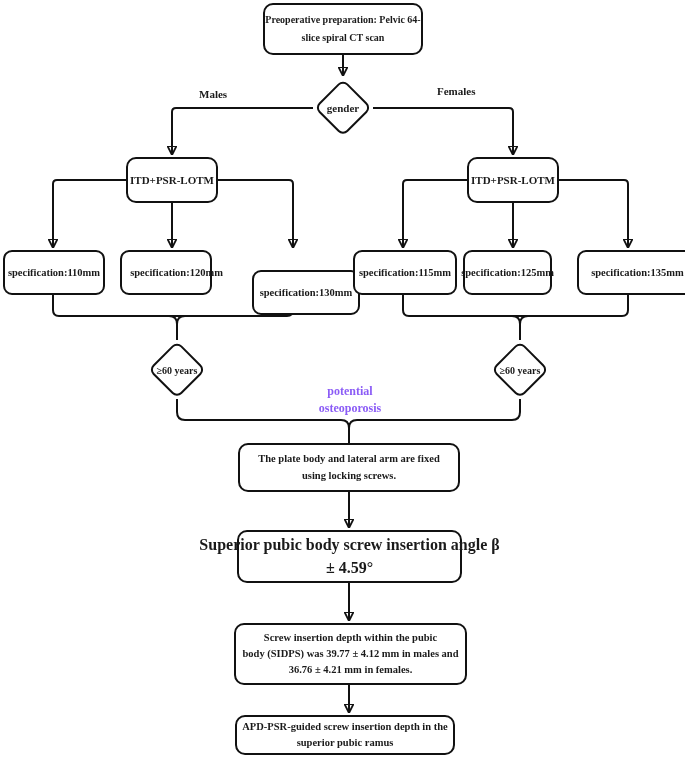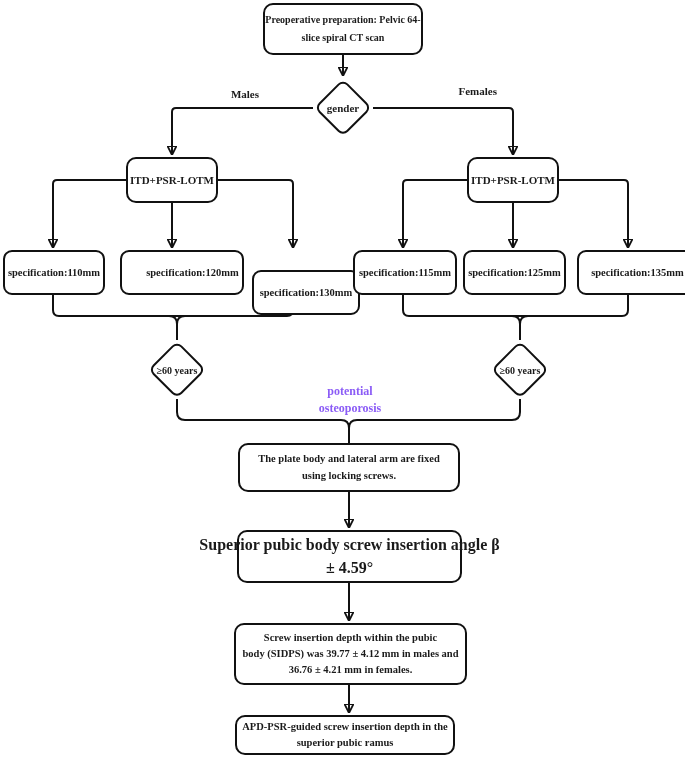--- a/index.html
+++ b/index.html
@@ -8,45 +8,45 @@
     font-family:"Liberation Serif","DejaVu Serif",serif;color:#1a1a1a;
   }
   .wires{position:absolute;left:0;top:0;}
   .wires path{stroke:#111111;stroke-width:2;fill:none;}
   .box{
     position:absolute;border:2px solid #111111;border-radius:10px;background:#ffffff;
     display:flex;flex-direction:column;align-items:center;justify-content:center;
     text-align:center;font-weight:bold;box-sizing:border-box;
   }
   .box .ln{white-space:nowrap;}
-  .lbl{position:absolute;font-weight:bold;font-size:11px;text-align:right;white-space:nowrap;}
+  .lbl{position:absolute;font-weight:bold;font-size:11px;text-align:left;white-space:nowrap;}
   .diamond{position:absolute;}
   .diamond .shape{
     position:absolute;left:50%;top:50%;width:69%;height:69%;
     transform:translate(-50%,-50%) rotate(45deg);
     border:2px solid #111111;border-radius:7px;background:#ffffff;box-sizing:border-box;
   }
   .diamond .dlabel{
     position:absolute;inset:0;display:flex;align-items:center;justify-content:center;
     font-weight:bold;white-space:nowrap;
   }
   
   .n-preop{left:263px;top:3px;width:160px;height:52px;font-size:10px;line-height:1.85;}
   .n-gender{left:313px;top:78px;width:60px;height:60px;font-size:11px;}
   .l-males{left:199px;top:88px;width:60px;}
   .l-females{left:437px;top:85px;width:60px;}
   .n-itd{width:92px;height:46px;font-size:11px;top:157px;}
   .n-itd-left{left:126px;}
   .n-itd-right{left:467px;}
   .n-spec{top:250px;height:45px;font-size:10.5px;border-radius:9px;}
   .n-s110{left:3px;width:102px;}
-  .n-s120{left:120px;width:124px;padding-left:21px;}
+  .n-s120{left:120px;width:92px;padding-left:21px;}
   .n-s130{left:252px;width:108px;margin-top:20px;}
   .n-s115{left:353px;width:104px;}
-  .n-s125{left:463px;width:103px;text-align:center;}
+  .n-s125{left:463px;width:89px;text-align:center;}
   .n-s135{left:577px;width:121px;}
   .n-age{width:60px;height:60px;top:340px;font-size:10px;}
   .n-age-left{left:147px;}
   .n-age-right{left:490px;}
   .n-osteo{
     position:absolute;left:290px;top:383px;width:120px;text-align:center;
     font-weight:bold;font-size:12px;line-height:1.45;color:#8b5cf6;
   }
   .n-plate{left:238px;top:443px;width:222px;height:49px;font-size:10.5px;line-height:1.6;}
   .n-angle{left:237px;top:530px;width:225px;height:53px;font-size:16px;line-height:1.42;}

